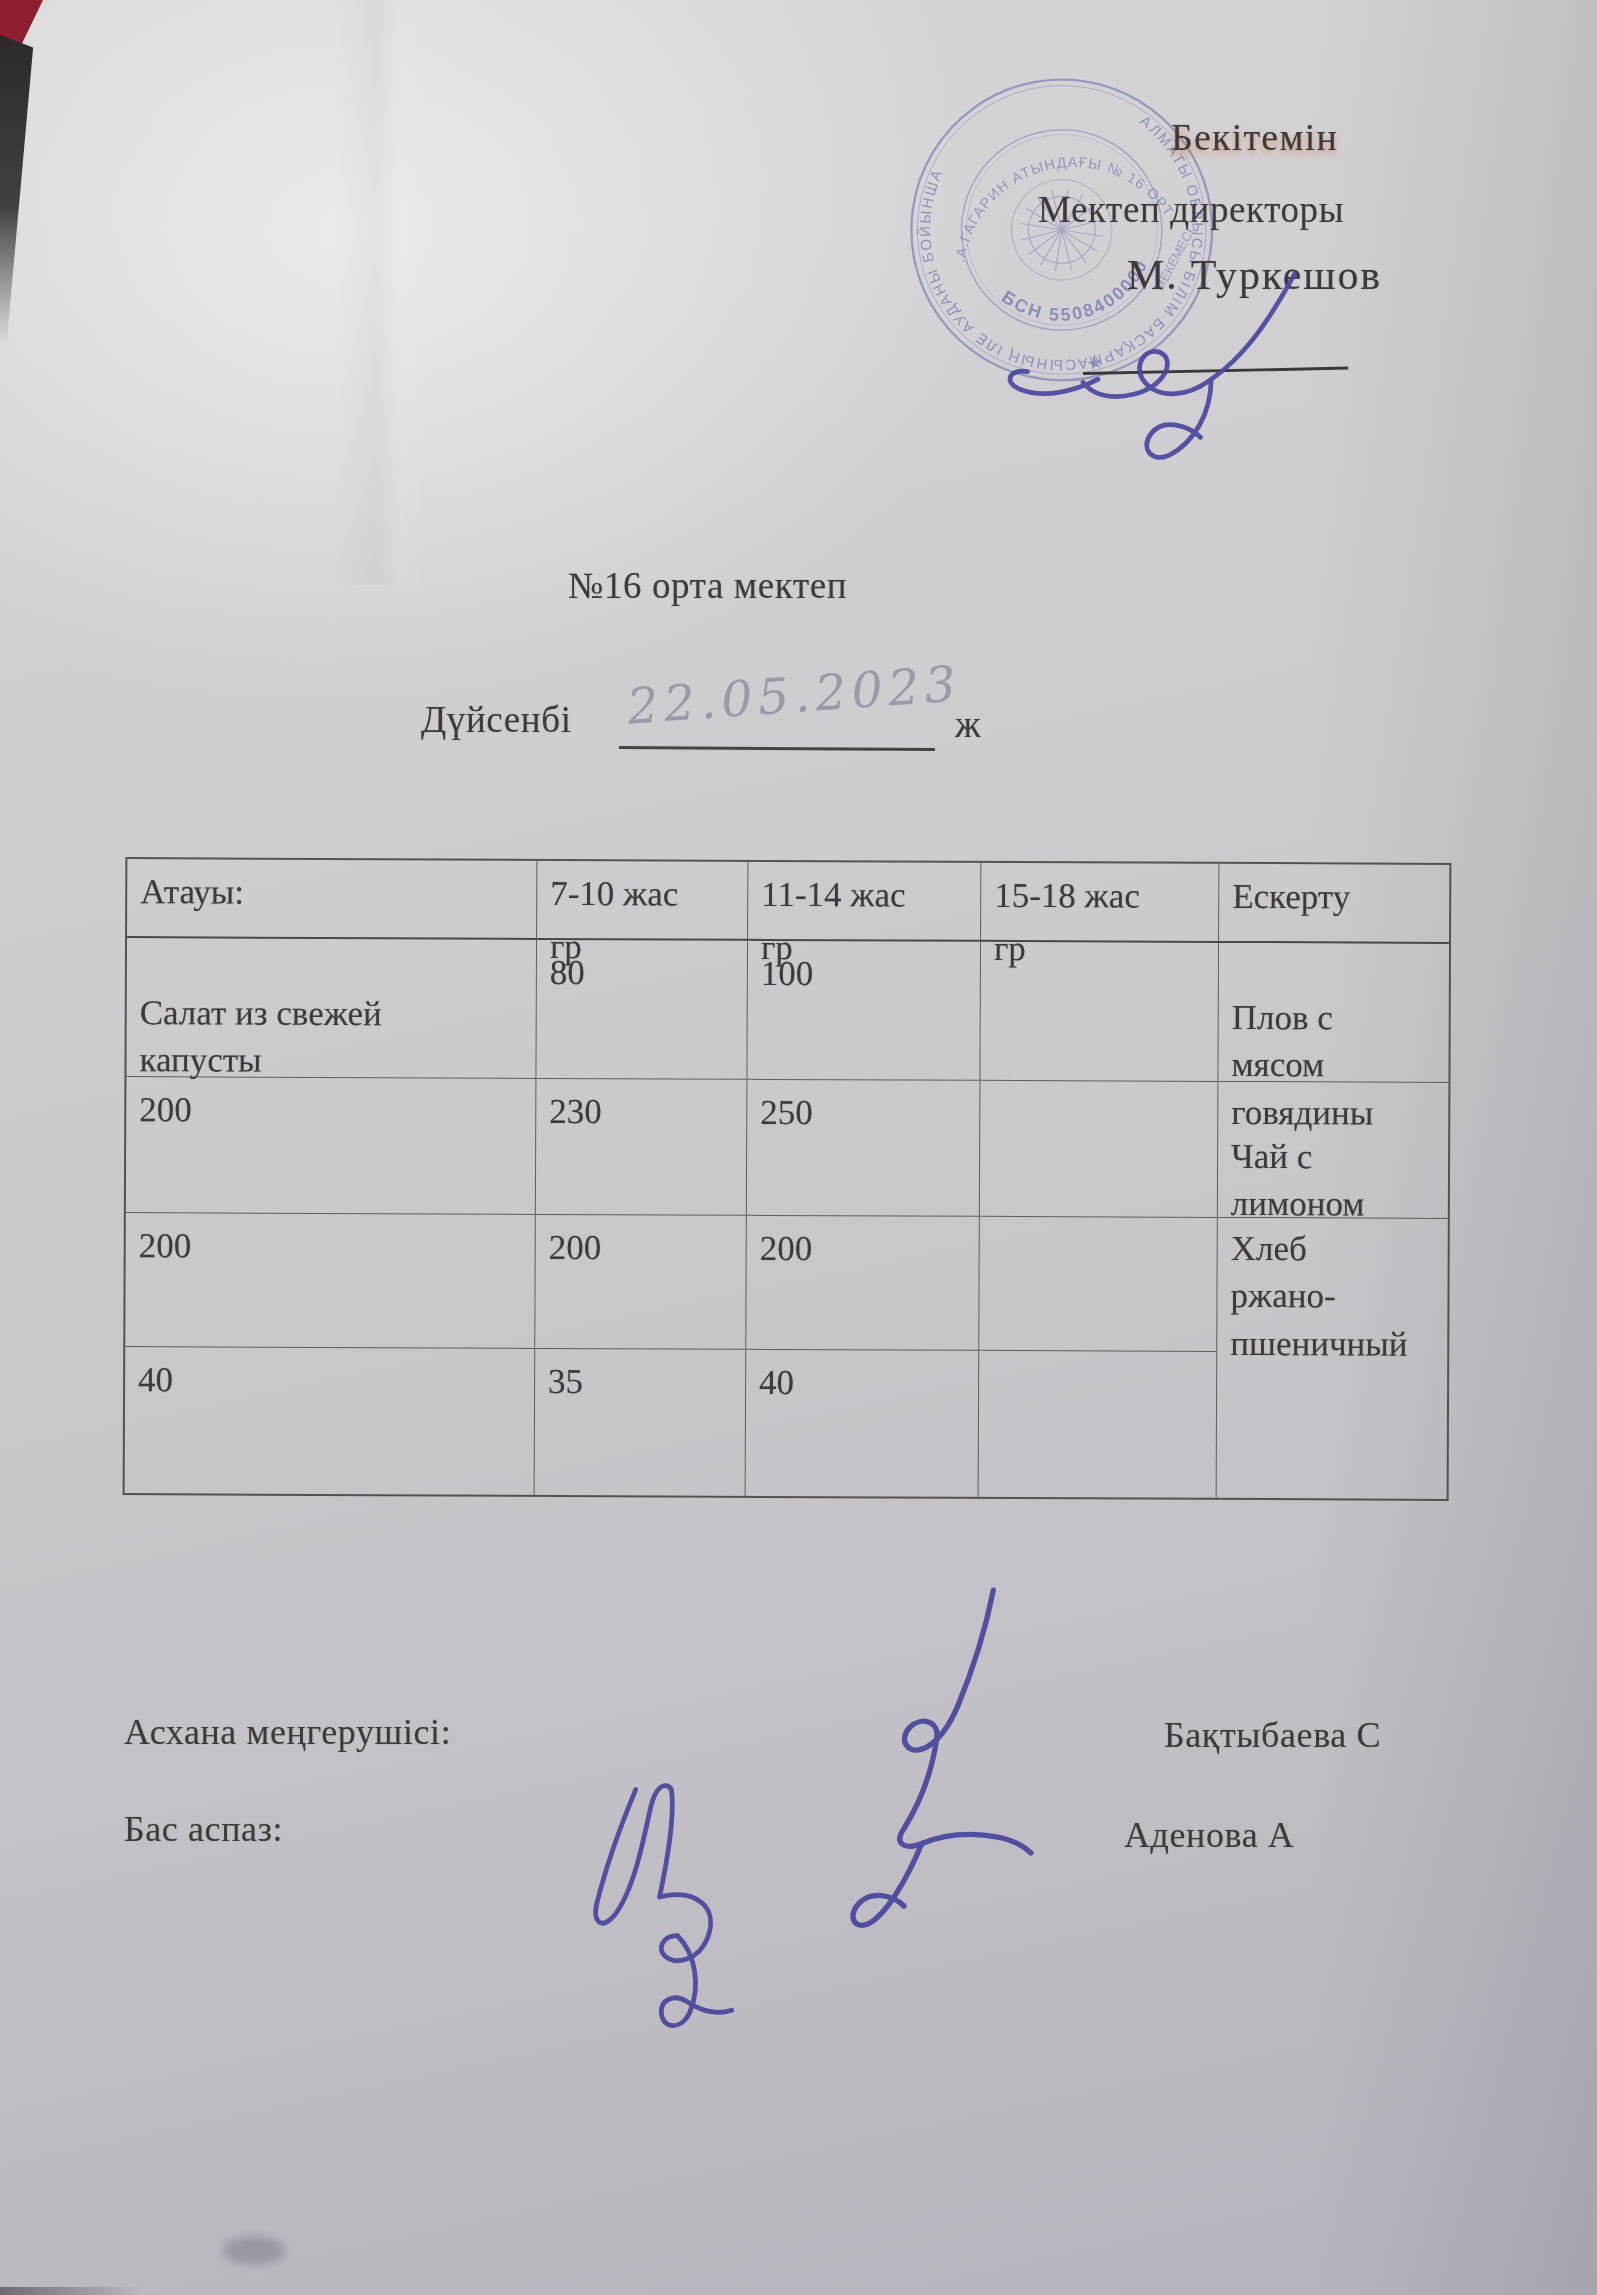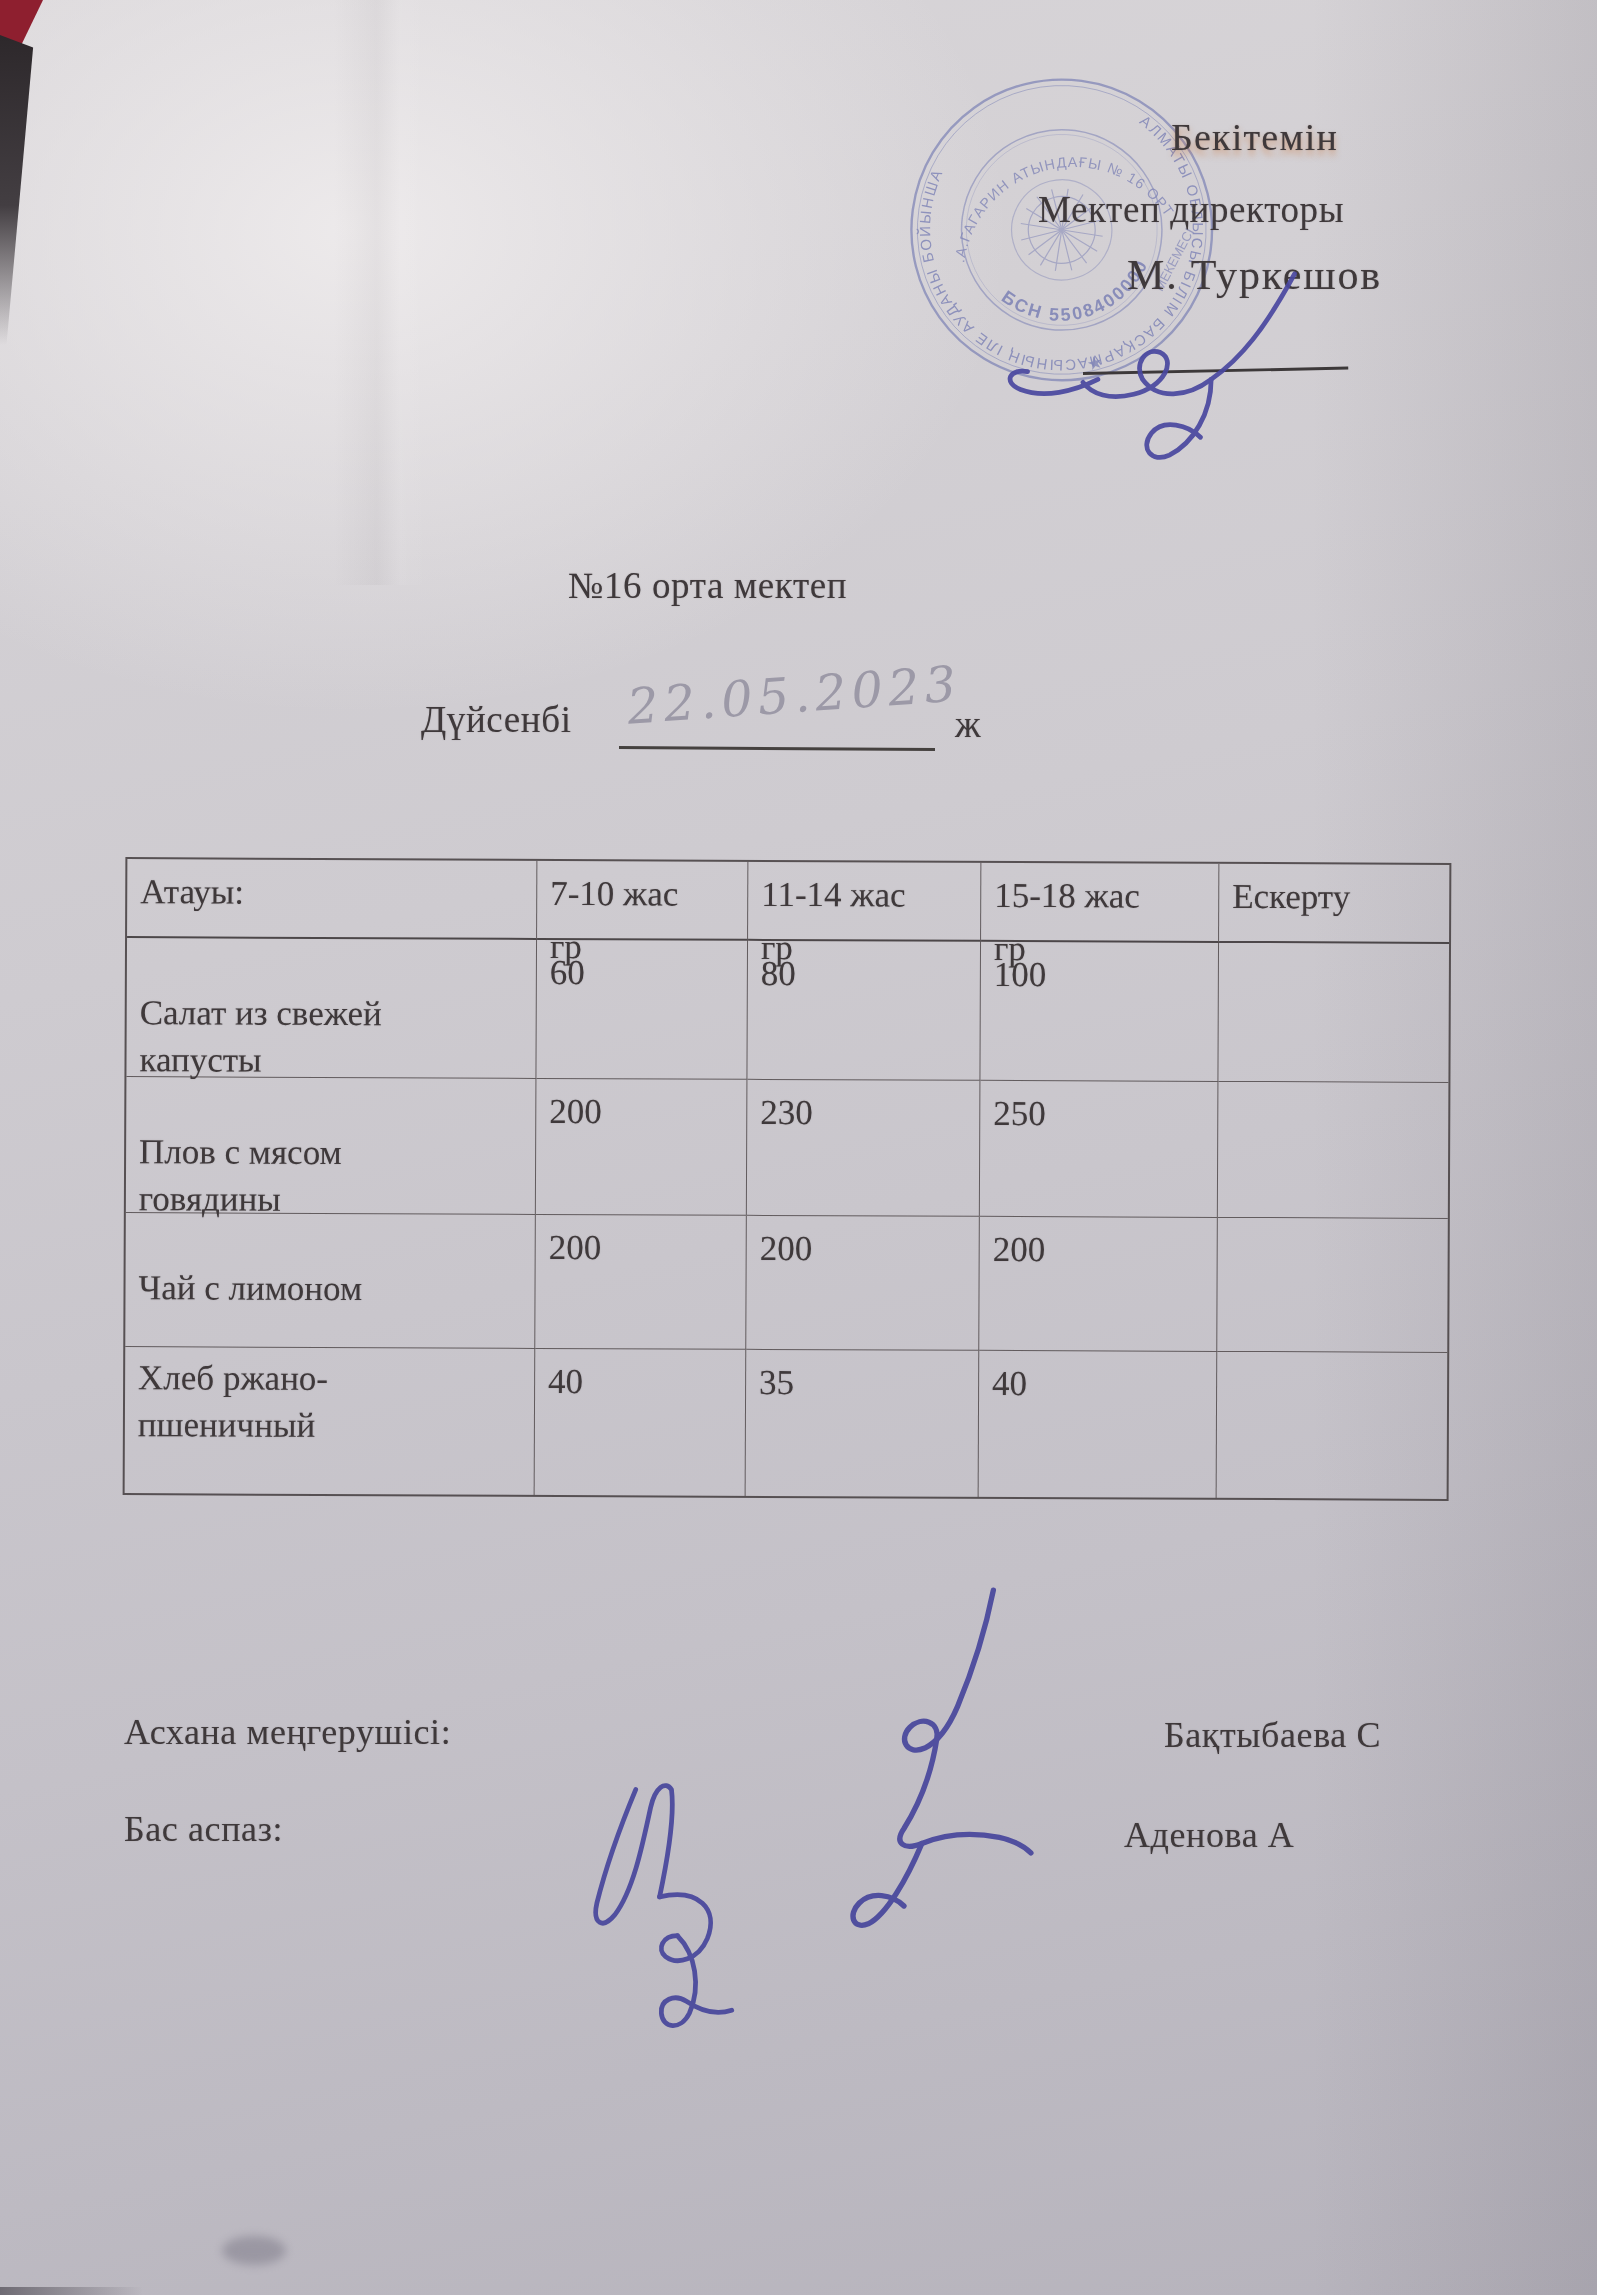--- a/index.html
+++ b/index.html
@@ -132,21 +132,20 @@
     <div class="cell h">Атауы:</div>
     <div class="cell h">7-10 жас
 гр</div>
     <div class="cell h">11-14 жас
 гр</div>
     <div class="cell h">15-18 жас
 гр</div>
     <div class="cell h">Ескерту</div>
 
     <div class="cell name mid">Салат из свежей капусты</div>
-    <div class="cell">60</div>
     <div class="cell">80</div>
     <div class="cell">100</div>
     <div class="cell"></div>
 
     <div class="cell name mid">Плов с мясом говядины</div>
     <div class="cell">200</div>
     <div class="cell">230</div>
     <div class="cell">250</div>
     <div class="cell"></div>
 

